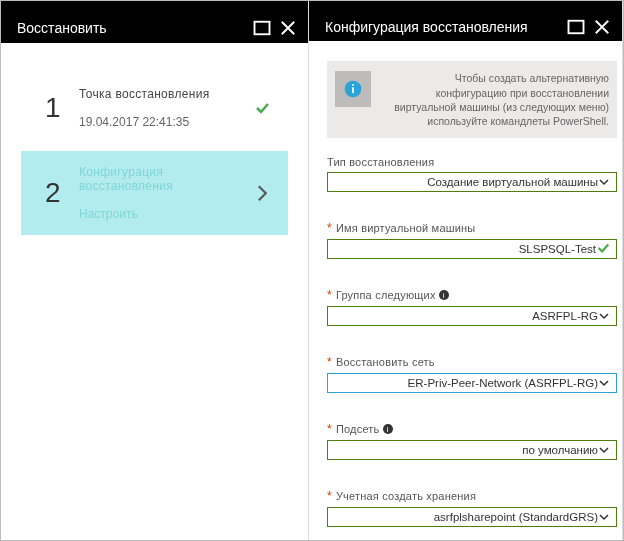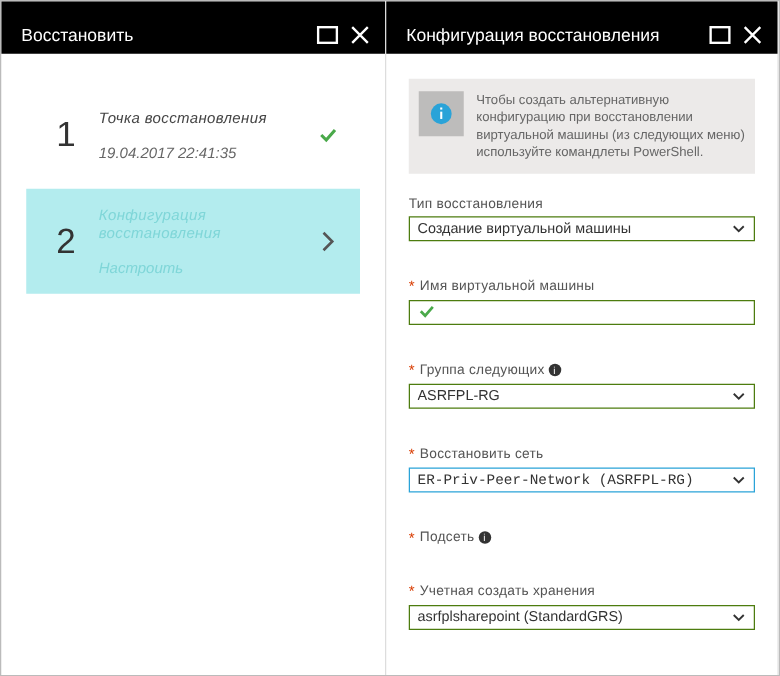--- a/index.html
+++ b/index.html
@@ -50,41 +50,41 @@
     position: relative;
   }
   .step-num {
     font-size: 28px;
     font-weight: 300;
     width: 34px;
     color: #333;
   }
   .step-texts {
     flex: 1;
-    font-style: italic;
   }
   .step-line1 { font-size: 12px; color: #444; letter-spacing: 0.3px; }
   .step-line2 { font-size: 12px; color: #666; margin-top: 14px; }
   .step-check {
     width: 16px; height: 16px;
   }
   .step-check svg { stroke: #4aa94a; stroke-width: 2.5; fill: none; }
   .step-active {
     background: #b3ecee;
   }
   .step-active .step-line1,
   .step-active .step-line2 { color: #7fd6d8; }
   .step-chevron {
     width: 14px; display:flex; align-items:center; justify-content:center;
   }
   .step-chevron svg { stroke: #555; stroke-width: 1.5; fill: none; }
 
   .body-right {
-    padding: 20px 18px 10px 18px;
+    padding: 20px 5px 10px 18px;
     overflow: hidden;
+    text-align: right;
   }
   .info-box {
     background: #eceae9;
     display: flex;
     padding: 10px 8px;
     margin-bottom: 18px;
   }
   .info-icon {
     width: 36px; height: 36px;
     background: #bdbcbb;
@@ -123,21 +123,21 @@
     height: 20px;
     border: 1px solid #4d7c0f;
     background: #fff;
     display: flex;
     align-items: center;
     padding: 0 6px;
     font-size: 11.5px;
     color: #333;
     position: relative;
   }
-  .form-control.highlight { border-color: #2aa3d8; font-family: Liberation Mono, monospace; }
+  .form-control.highlight { border-color: #2aa3d8; }
   .fc-text { flex: 1; white-space: nowrap; overflow: hidden; }
   .fc-caret {
     width: 12px; display:flex; align-items:center; justify-content:center;
   }
   .fc-caret svg { stroke: #333; stroke-width: 1.5; fill: none; }
   .fc-check svg { stroke: #4aa94a; stroke-width: 2.5; fill: none; width:14px; height:14px; }
 </style>
 </head>
 <body>
 
@@ -221,20 +221,21 @@
           </div>
       </div>
     </div>
 
     <div class="form-row">
       <div class="form-label">
         <span class="req">*</span>
         <span>Имя виртуальной машины</span>
       </div>
       <div class="form-control">
+        <div class="fc-text">SLSPSQL-Test</div>
         <div class="fc-check"><svg viewBox="0 0 16 16">
               <path d="M3 8 L7 12 L14 4"></path>
             </svg></div>
       </div>
     </div>
 
     <div class="form-row">
       <div class="form-label">
         <span class="req">*</span>
         <span>Группа следующих</span>
@@ -264,20 +265,28 @@
           </div>
       </div>
     </div>
 
     <div class="form-row">
       <div class="form-label">
         <span class="req">*</span>
         <span>Подсеть</span>
         <span class="label-info-icon">i</span>
       </div>
+      <div class="form-control">
+        <div class="fc-text">по умолчанию</div>
+        <div class="fc-caret">
+            <svg viewBox="0 0 12 12">
+              <path d="M2 4 L6 8 L10 4"></path>
+            </svg>
+          </div>
+      </div>
     </div>
 
     <div class="form-row">
       <div class="form-label">
         <span class="req">*</span>
         <span>Учетная создать хранения</span>
       </div>
       <div class="form-control">
         <div class="fc-text">asrfplsharepoint (StandardGRS)</div>
         <div class="fc-caret">

